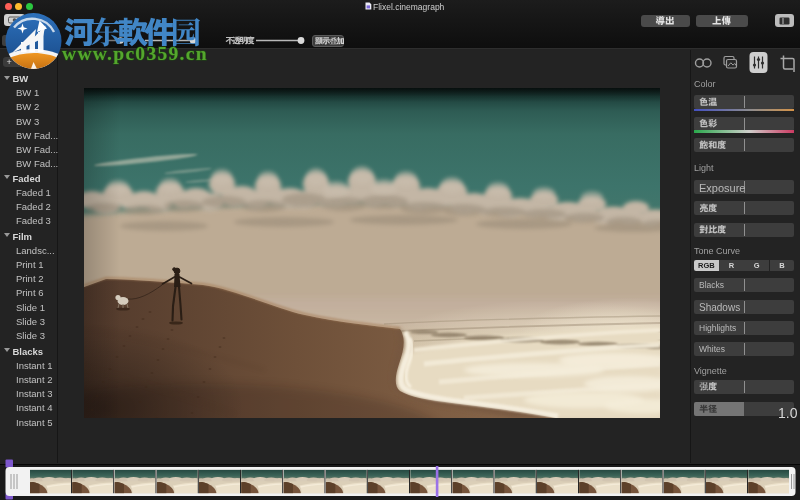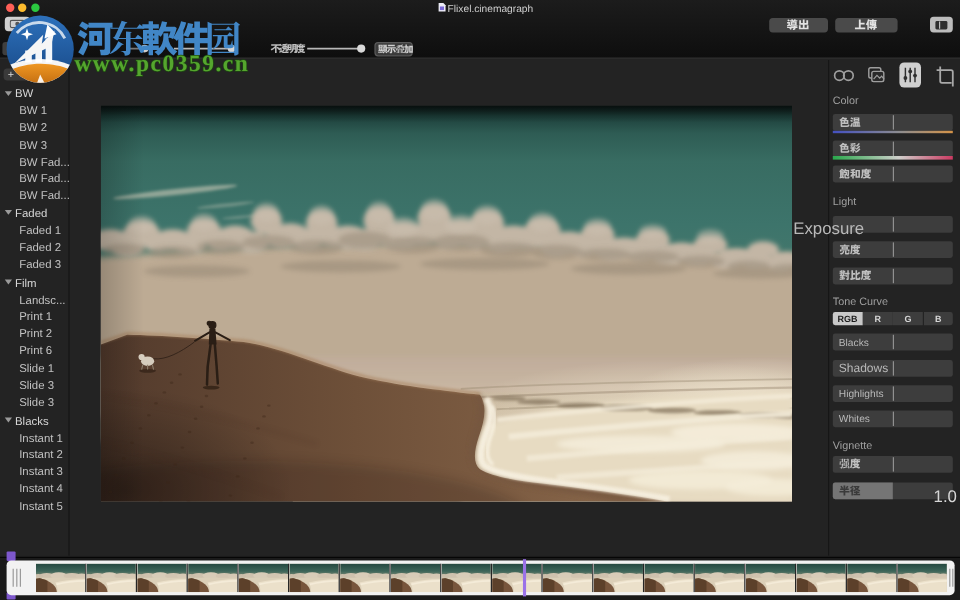--- a/index.html
+++ b/index.html
@@ -3,21 +3,21 @@
 *{margin:0;padding:0;box-sizing:border-box}
 html,body{width:800px;height:500px;overflow:hidden;background:#232323;font-family:"Liberation Sans",sans-serif}
 .abs{position:absolute}
 #win{position:relative;width:800px;height:500px}
 #hdr{position:absolute;left:0;top:0;width:800px;height:49px;background:linear-gradient(#1c1c1c,#0e0e0e);border-bottom:1px solid #2e2e2e}
 #content{position:absolute;left:0;top:50px;width:800px;height:413px;background:#232323}
 #bottom{position:absolute;left:0;top:464px;width:800px;height:36px;background:#1a1a1a;border-top:1px solid #060606}
 .tl{position:absolute;width:7px;height:7px;border-radius:50%;top:3px}
 .btn{position:absolute;background:#4a4a4a;border-radius:3px}
 .sideitem{position:absolute;color:#c2c2c2;font-size:9.5px;white-space:nowrap}
-.sidehead{position:absolute;color:#d8d8d8;font-size:9.5px;font-weight:normal;white-space:nowrap}
+.sidehead{position:absolute;color:#d8d8d8;font-size:9.5px;font-weight:bold;white-space:nowrap}
 .tri{position:absolute;width:0;height:0;border-left:3.5px solid transparent;border-right:3.5px solid transparent;border-top:4.5px solid #9a9a9a}
 .row{position:absolute;left:694px;width:100px;height:14px;background:#3d3d3d;border-radius:2px}
 .row .tick{position:absolute;left:50px;top:1px;width:1px;height:12px;background:#909090}
 .slabel{position:absolute;left:694px;color:#a0a0a0;font-size:9px}
 .seg{position:absolute;top:0;height:11px;background:#3d3d3d;color:#d6d6d6;font-size:7.5px;font-weight:bold;text-align:center;line-height:11px}
 </style></head><body>
 <div id="win">
     <div id="hdr"></div>
     <div class="tl" style="left:4.5px;background:#ff5f57"></div>
     <div class="tl" style="left:15.3px;background:#febc2e"></div>
@@ -369,21 +369,21 @@
     </div>
     <div class="row" style="top:138px">
       <div class="tick"></div>
     </div>
     <div class="abs" style="left:694px;top:108.5px;width:100px;height:2.5px;background:linear-gradient(90deg,#4450c0,#8c8c90 55%,#d49348)"></div>
     <div class="abs" style="left:694px;top:130px;width:100px;height:2.5px;background:linear-gradient(90deg,#2aa84c,#cfcfcb 55%,#cc3a62)"></div>
     <div class="slabel" style="top:163px">Light</div>
     <div class="row" style="top:179.5px">
       <div class="tick"></div>
     </div>
-    <div class="abs" style="left:661px;top:181.5px;color:#b9b9b9;font-size:14px">Exposure</div>
+    <div class="abs" style="left:699px;top:181.5px;color:#b9b9b9;font-size:11px">Exposure</div>
     <div class="row" style="top:201px">
       <div class="tick"></div>
     </div>
     <div class="row" style="top:222.5px">
       <div class="tick"></div>
     </div>
     <div class="slabel" style="top:246px">Tone Curve</div>
     <div class="seg" style="left:694px;top:260px;width:24.7px;background:#c9c9c9;color:#1c1c1c;border-radius:2px 0 0 2px">RGB</div>
     <div class="seg" style="left:719.2px;top:260px;width:24.7px;">R</div>
     <div class="seg" style="left:744.4px;top:260px;width:24.7px;">G</div>

